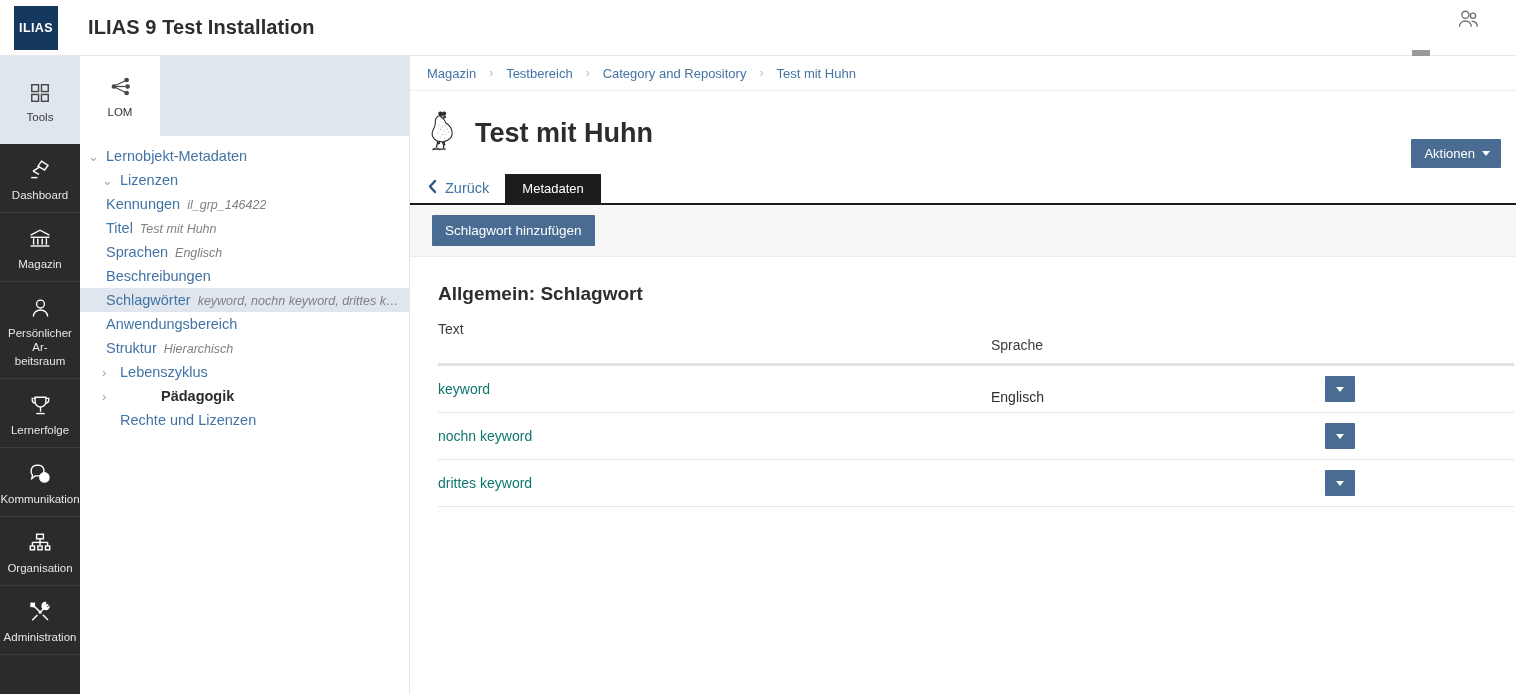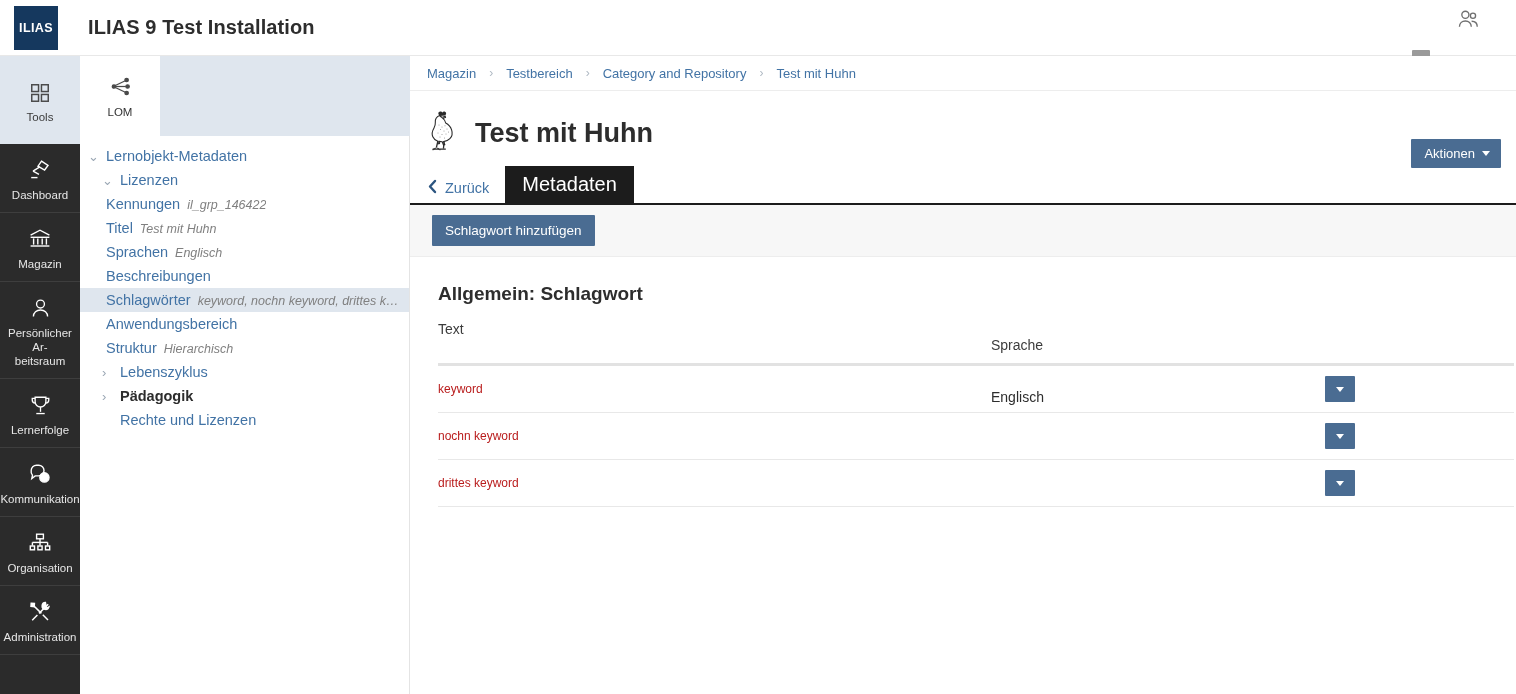--- a/index.html
+++ b/index.html
@@ -89,21 +89,21 @@
   .tnode .tlabel { font-size: 14.5px; color: #4273a5; }
   .tnode .tval {
     font-size: 12.5px; color: #808080; font-style: italic; margin-left: 7px;
     overflow: hidden; text-overflow: ellipsis;
   }
   .tnode.lvl1 { padding-left: 8px; }
   .tnode.lvl2 { padding-left: 22px; }
   .tnode.lvl3 { }
   .tnode.leaf .chev { visibility: hidden; }
   .tnode.selected { background: #dfe6ee; }
-  .tnode.bold .tlabel { color: #2d2d2d; font-weight: bold; }
+  .tnode.bold .tlabel { color: #2d2d2d; font-weight: bold; margin-left: 41px; }
 
   
   .content {
     position: absolute; top: 56px; left: 410px; width: 1106px; height: 638px;
     background: #ffffff;
   }
   .breadcrumb {
     height: 35px; display: flex; align-items: center; padding-left: 17px;
     border-bottom: 1px solid #ededed; gap: 1px;
   }
@@ -127,21 +127,21 @@
 
   .tabs {
     display: flex; align-items: flex-end; padding-left: 17px;
     border-bottom: 2px solid #1c1c1c; height: 34px;
   }
   .tab-back {
     display: flex; align-items: center; gap: 7px; color: #4273a5;
     font-size: 14.5px; cursor: pointer; padding: 0 16px 6px 0;
   }
   .tab-active {
-    background: #1c1c1c; color: #ffffff; font-size: 20px;
+    background: #1c1c1c; color: #ffffff; font-size: 13px;
     padding: 7px 17px 7px 17px; cursor: pointer;
   }
 
   .toolbar {
     background: #f7f7f7; border-bottom: 1px solid #ededed;
     padding: 10px 0 10px 22px; margin-top: 0;
   }
   .btn-add {
     background: #4a6c92; color: #ffffff; border: none; font-size: 13.5px;
     padding: 8px 13px; cursor: pointer; border-radius: 1px;
@@ -154,21 +154,21 @@
 
   .tbl { width: 1076px; margin: 16px 0 0 28px; }
   .tbl-head {
     display: flex; padding-bottom: 10px; border-bottom: 3px solid #e2e2e2;
   }
   .tbl-head .th { font-size: 14px; color: #3c3c3c; }
   .tbl-row {
     display: flex; align-items: center; height: 47px;
     border-bottom: 1px solid #e8e8e8;
   }
-  .c-text { flex: 0 0 553px; font-size: 12px; color: #b91c1c; }
+  .c-text { flex: 0 0 553px; font-size: 14px; color: #0f766e; }
   .c-lang { flex: 0 0 334px; font-size: 14px; color: #2d2d2d; margin-top: 16px; }
   .c-act  { flex: 1; display: flex; }
   .rowbtn {
     width: 30px; height: 26px; background: #4a6c92; border: none;
     cursor: pointer; display: flex; align-items: center; justify-content: center;
     border-radius: 1px;
   }
 </style>
 </head>
 <body>

